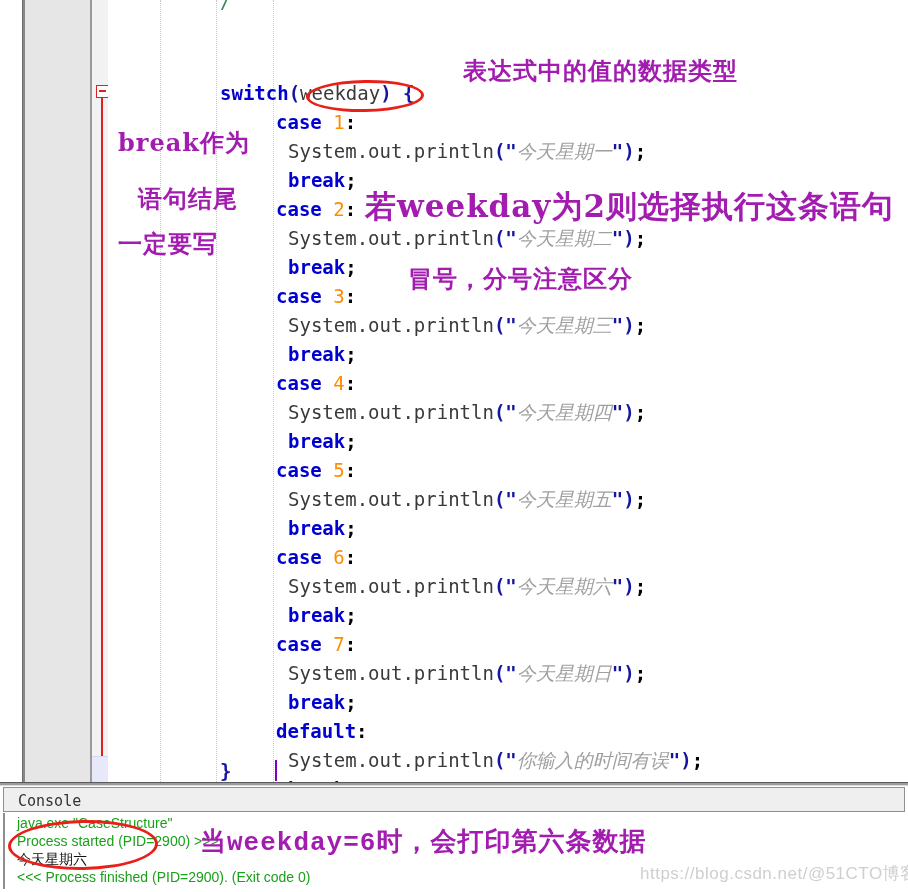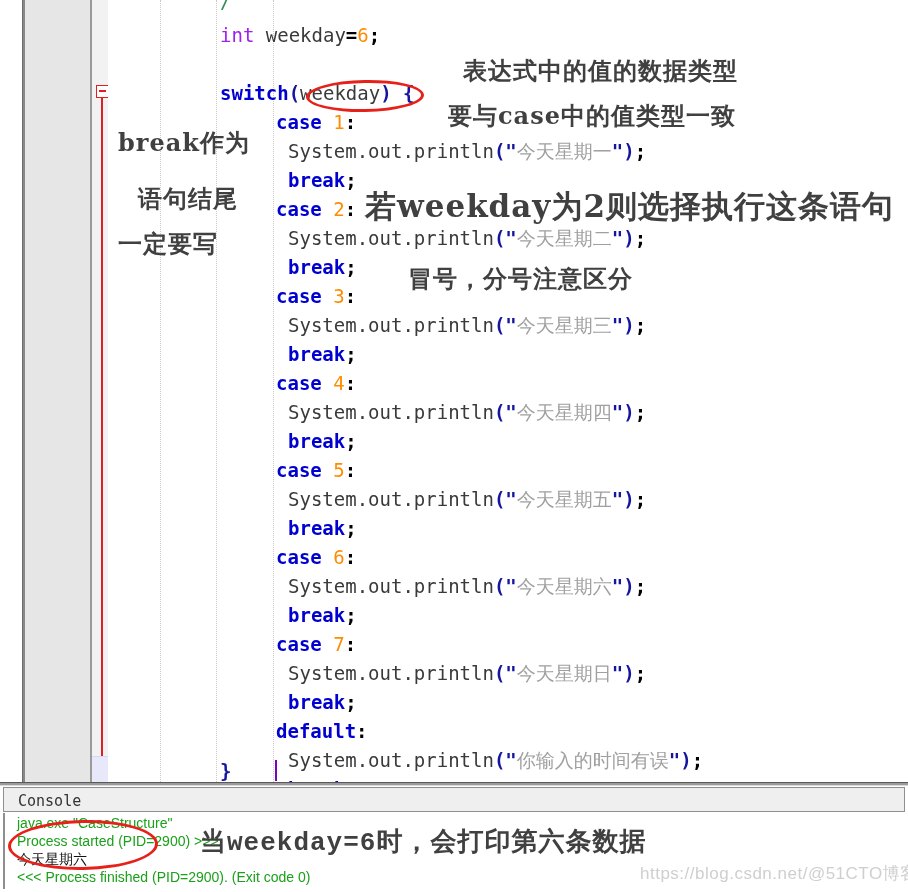--- a/index.html
+++ b/index.html
@@ -120,21 +120,21 @@
     height: 28px;
     line-height: 28px;
     white-space: pre;
     font-family: "DejaVu Sans Mono", monospace;
     font-size: 19px;
     color: #2b2b2b;
   }
   .kw   { color: #0000d0; font-weight: bold; }
   .kwt  { color: #a020f0; }
   .num  { color: #ff8c00; }
-  .str  { color: #a0a0a0; }
+  .str  { color: #a0a0a0; font-style: italic; }
   .punc { color: #1515a0; font-weight: bold; }
   .op   { color: #000000; font-weight: bold; }
   .plain{ color: #3a3a3a; }
   .cmt  { color: #2e8b57; }
 
   
   #cur-line {
     position: absolute;
     left: 92px;
     top: 756px;
@@ -148,21 +148,21 @@
   #caret {
     position: absolute;
     left: 275px; top: 760px;
     width: 2px; height: 21px;
     background: #7b00c0;
   }
 
   
   .anno {
     position: absolute;
-    color: #404040;
+    color: #a21caf;
     font-family: "DejaVu Serif", serif;
     font-weight: bold;
     white-space: nowrap;
     letter-spacing: 1px;
   }
   #anno-tr1 { left: 463px; top: 55px;  font-size: 24px; }
   #anno-tr2 { left: 448px; top: 100px; font-size: 24px; }
   #anno-break1 { left: 118px; top: 127px; font-size: 24px; }
   #anno-break2 { left: 118px; top: 183px; font-size: 24px; margin-left: 20px; }
   #anno-break3 { left: 118px; top: 228px; font-size: 24px; font-family: Liberation Serif, serif; }
@@ -297,21 +297,20 @@
 
   <div id="cur-line"></div>
 
   <div id="code">
     <div class="guide" style="left:52px"></div>
     <div class="guide" style="left:108px"></div>
     <div class="guide" style="left:165px"></div>
 
     <div class="cl" style="top:-13px; left:112px"><span class="cmt">/</span></div>
 
-    <div class="cl" style="top:21px; left:112px"><span class="kwt">int</span> <span class="plain">weekday</span><span class="op">=</span><span class="num">6</span><span class="op">;</span></div>
 
     <div class="cl" style="top:79px; left:112px"><span class="kw">switch</span><span class="punc">(</span><span class="plain">weekday</span><span class="punc">)</span> <span class="punc">{</span></div>
 
     <div class="cl" style="top:108px; left:168px"><span class="kw">case</span> <span class="num">1</span><span class="op">:</span></div>
     <div class="cl" style="top:137px; left:180px"><span class="plain">System.out.println</span><span class="punc">(</span><span class="punc">"</span><span class="str">今天星期一</span><span class="punc">"</span><span class="punc">)</span><span class="op">;</span></div>
     <div class="cl" style="top:166px; left:180px"><span class="kw">break</span><span class="op">;</span></div>
 
     <div class="cl" style="top:195px; left:168px"><span class="kw">case</span> <span class="num">2</span><span class="op">:</span></div>
     <div class="cl" style="top:224px; left:180px"><span class="plain">System.out.println</span><span class="punc">(</span><span class="punc">"</span><span class="str">今天星期二</span><span class="punc">"</span><span class="punc">)</span><span class="op">;</span></div>
     <div class="cl" style="top:253px; left:180px"><span class="kw">break</span><span class="op">;</span></div>
@@ -340,21 +339,20 @@
     <div class="cl" style="top:746px; left:180px"><span class="plain">System.out.println</span><span class="punc">(</span><span class="punc">"</span><span class="str">你输入的时间有误</span><span class="punc">"</span><span class="punc">)</span><span class="op">;</span></div>
     <div class="cl" style="top:775px; left:180px"><span class="kw">break</span><span class="op">;</span></div>
   </div>
 
   <div class="cl" style="top:757px; left:220px; z-index:5"><span class="punc">}</span></div>
   <div id="caret"></div>
 
   <div id="ellipse-weekday"></div>
 
   <div class="anno" id="anno-tr1">表达式中的值的数据类型</div>
-  <div class="anno" id="anno-tr2">要与case中的值类型一致</div>
   <div class="anno" id="anno-break1">break作为</div>
   <div class="anno" id="anno-break2">语句结尾</div>
   <div class="anno" id="anno-break3">一定要写</div>
   <div class="anno" id="anno-case2">若weekday为2则选择执行这条语句</div>
   <div class="anno" id="anno-colon">冒号，分号注意区分</div>
 </div>
 
 <div id="console-panel">
   <div id="console-sep"></div>
   <div id="console-tabbar">

